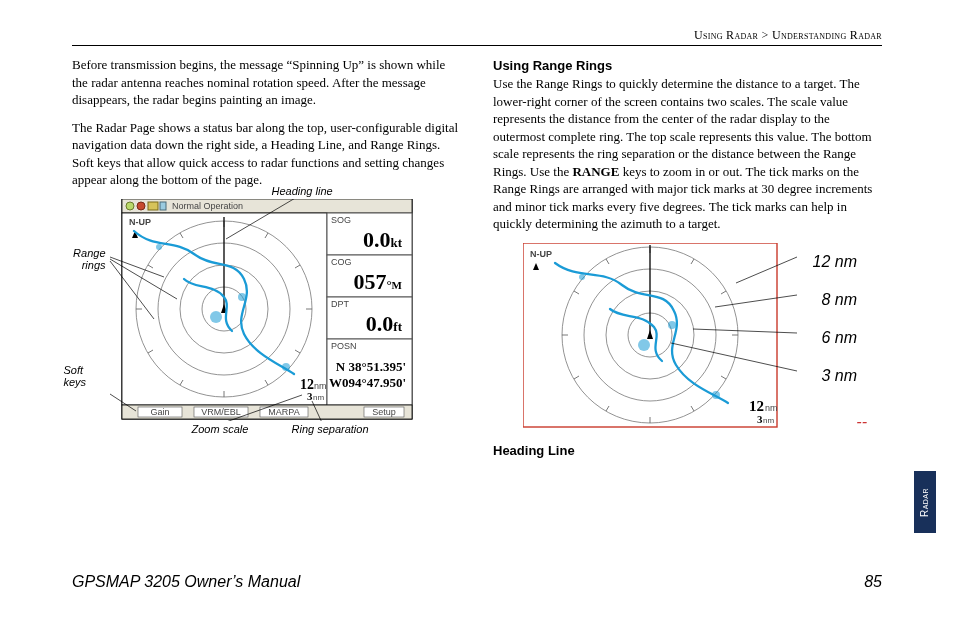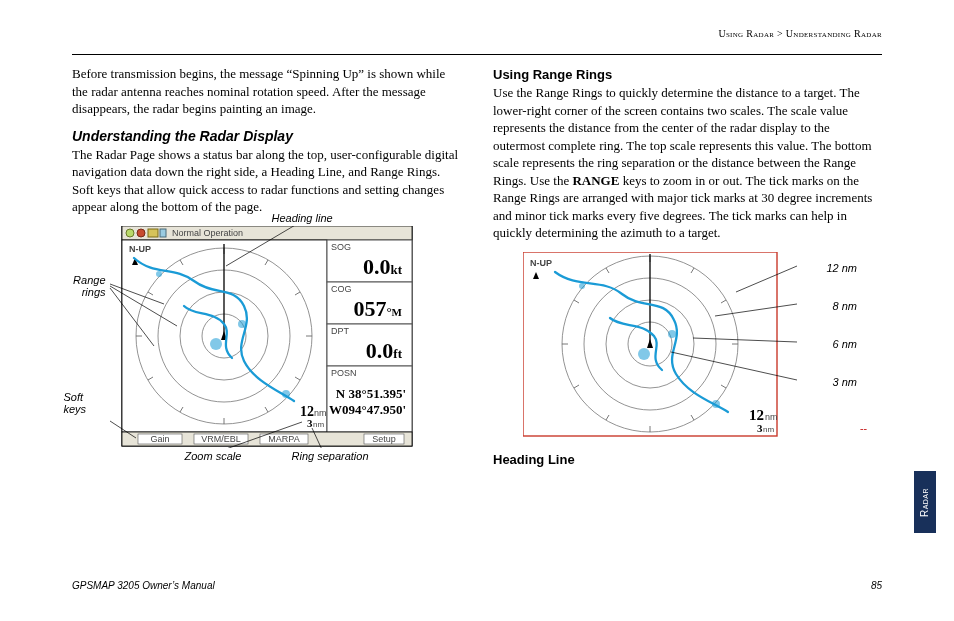--- a/index.html
+++ b/index.html
@@ -11,25 +11,25 @@
     font-size: 13px;
     color: #000;
     position: relative;
     overflow: hidden;
   }
   .page {
     padding: 28px 72px 0 72px;
   }
   .breadcrumb {
     text-align: right;
-    font-size: 10px;
+    font-size: 12px;
     font-variant: small-caps;
     letter-spacing: 0.3px;
     border-bottom: 1px solid #000;
-    padding-bottom: 15px;
+    padding-bottom: 2px;
     margin-bottom: 10px;
   }
   .columns {
     display: flex;
     gap: 32px;
   }
   .col { flex: 1 1 50%; }
   .para { margin-bottom: 10px; line-height: 1.35; }
   .h-italic {
     font-style: italic;
@@ -55,21 +55,21 @@
     font-family: Arial, Helvetica, sans-serif;
     color: #000;
   }
   .fig1-svg, .fig2-svg { display: block; }
 
   
   .fig2-wrap { position: relative; width: 330px; margin: 6px 0 14px 30px; }
   .fig2-annot {
     position: absolute;
     font-style: italic;
-    font-size: 11px;
+    font-size: 16px;
     font-family: Arial, Helvetica, sans-serif;
   }
 
   
   .side-tab {
     position: absolute;
     right: 18px;
     bottom: 88px;
     width: 22px;
     height: 62px;
@@ -89,21 +89,21 @@
   }
 
   
   .footer {
     position: absolute;
     left: 72px;
     right: 72px;
     bottom: 30px;
     display: flex;
     justify-content: space-between;
-    font-size: 10px;
+    font-size: 16px;
     font-style: italic;
     border-top: 0;
     font-family: Arial, Helvetica, sans-serif;
   }
   .footer .pnum { font-style: italic; }
 
   
   .ring { fill:none; stroke:#777; stroke-width:0.8; }
   .tick { stroke:#555; stroke-width:0.8; }
   .clutter { fill:none; stroke:#1a9bd6; stroke-width:2.3; stroke-linejoin:round; stroke-linecap:round; }
@@ -117,28 +117,27 @@
 
 <div class="page">
   <div class="breadcrumb">
     <span>Using Radar</span><span> &gt; </span><span>Understanding Radar</span>
   </div>
 
   <div class="columns">
 
     <div class="col">
       <p class="para">Before transmission begins, the message “Spinning Up” is shown while the radar antenna reaches nominal rotation speed. After the message disappears, the radar begins painting an image.</p>
-      <p class="h-italic">Understanding the Radar Display</p>
       <p class="para">The Radar Page shows a status bar along the top, user-configurable digital navigation data down the right side, a Heading Line, and Range Rings. Soft keys that allow quick access to radar functions and setting changes appear along the bottom of the page.</p>
 
       <div class="fig1-wrap">
         <div class="fig1-annot" style="top:-14px; left:170px;">Heading line</div>
         <div class="fig1-annot" style="top:48px; left:-38px; width:42px; text-align:right;">Range rings</div>
         <div class="fig1-annot" style="top:165px; left:-38px; width:38px; text-align:left;">Soft keys</div>
-        <div class="fig1-annot" style="top:224px; left:83px;">Zoom scale</div>
+        <div class="fig1-annot" style="top:224px; left:90px;">Zoom scale</div>
         <div class="fig1-annot" style="top:224px; left:190px;">Ring separation</div>
 
         <svg class="fig1-svg" width="330" height="222" viewBox="0 0 330 222">
 
           <rect x="20" y="0" width="290" height="220" fill="#fff" stroke="#000" stroke-width="1.2"></rect>
 
           <rect x="20" y="0" width="290" height="14" fill="#e7e4d8" stroke="#000" stroke-width="0.8"></rect>
           <circle cx="28" cy="7" r="4" fill="#b9d96a" stroke="#6a7a2a"></circle>
           <circle cx="39" cy="7" r="4" fill="#c74a2f" stroke="#7a2a18"></circle>
           <rect x="46" y="3" width="10" height="8" fill="#d6c35a" stroke="#7a6a18"></rect>

